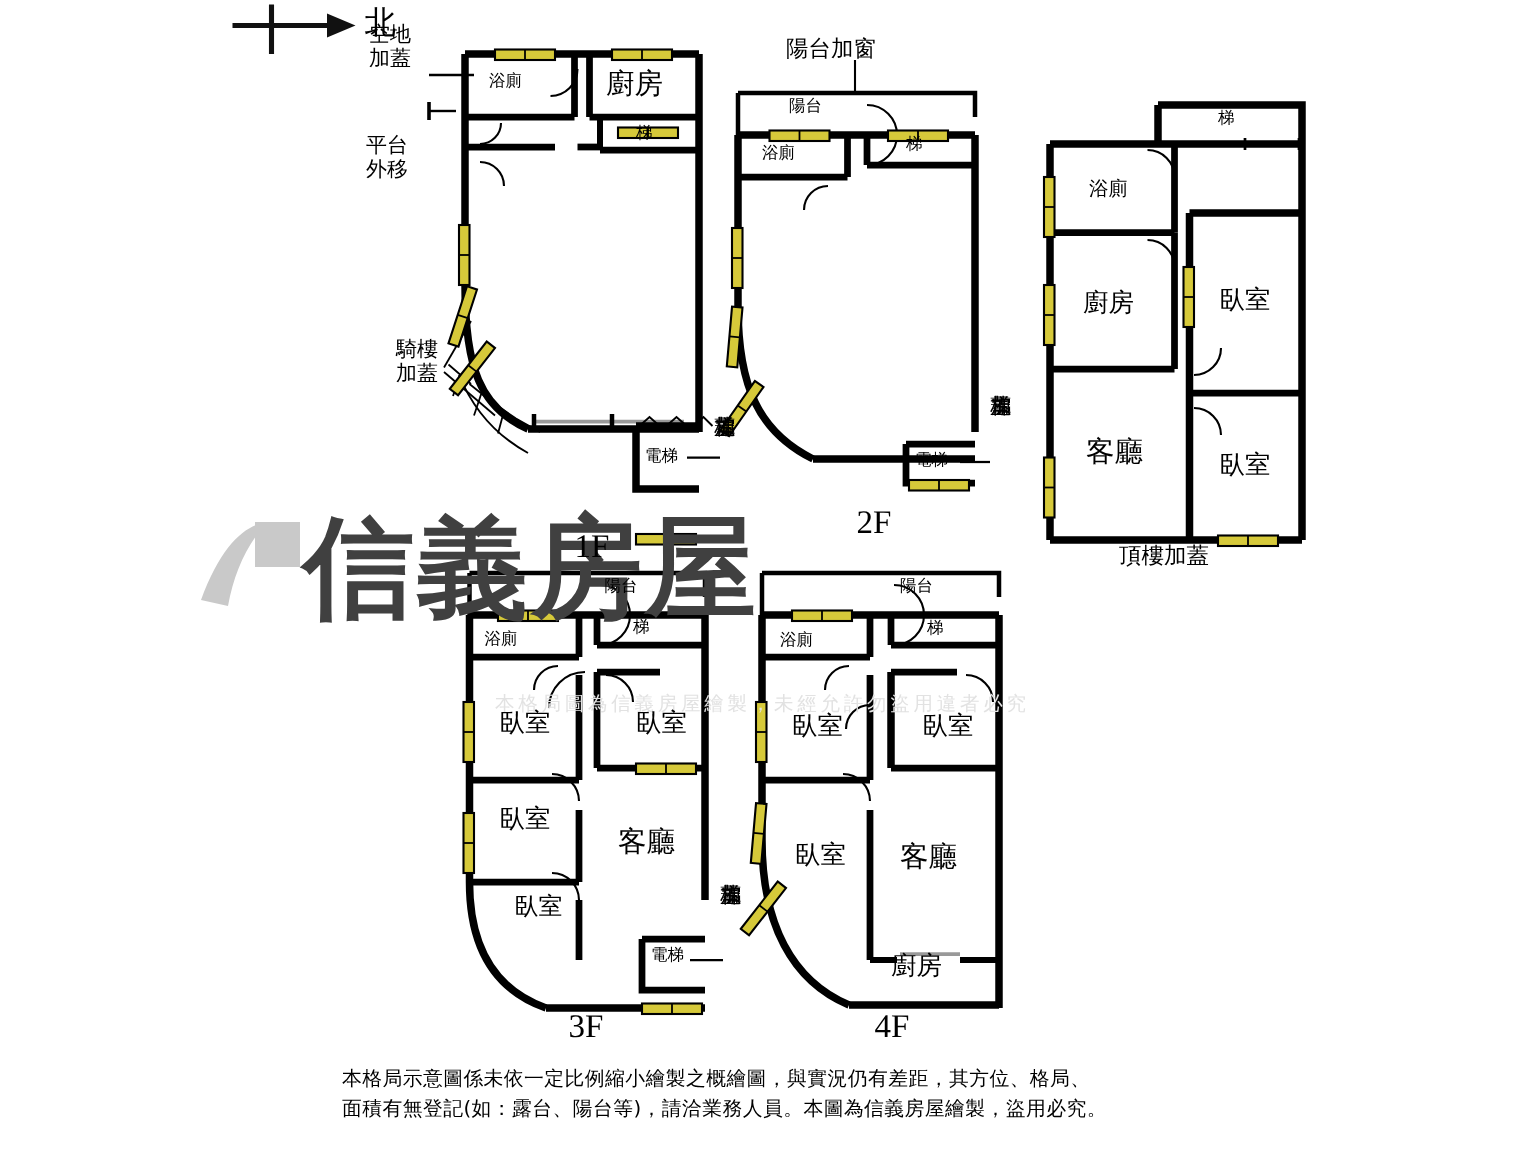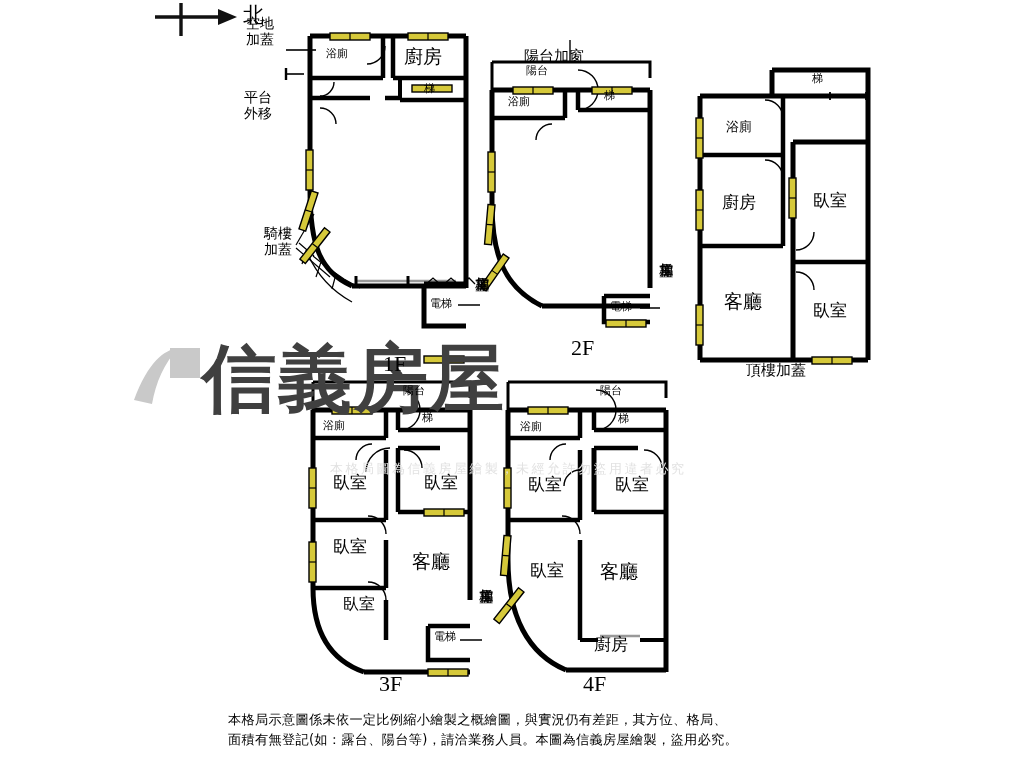--- a/index.html
+++ b/index.html
@@ -298,21 +298,21 @@
   <div class="wm-faint cjk" style="left:330px;top:412px;margin-top:48px;">本格局圖為信義房屋繪製，未經允許勿盜用違者必究</div>
 
   <div class="lbl cjk anno" style="left:243px;top:4px;font-size:21px;">北</div>
 
   <div class="lbl cjk anno" style="left:234px;top:16px;width:52px;text-align:center;">空地
 加蓋</div>
   <div class="lbl cjk anno" style="left:232px;top:62px;width:52px;text-align:center;margin-top:28px;">平台
 外移</div>
   <div class="lbl cjk anno" style="left:252px;top:226px;width:52px;text-align:center;">騎樓
 加蓋</div>
-  <div class="lbl cjk anno" style="left:524px;top:24px;font-size:15px;margin-top:24px;">陽台加窗</div>
+  <div class="lbl cjk anno" style="left:524px;top:24px;font-size:15px;">陽台加窗</div>
   <div class="lbl cjk anno-v" style="left:474px;top:266px;">加蓋電梯</div>
   <div class="lbl cjk anno-v" style="left:658px;top:252px;">加蓋電梯</div>
   <div class="lbl cjk anno-v" style="left:478px;top:578px;">加蓋電梯</div>
   <div class="lbl cjk anno" style="left:746px;top:364px;font-size:15px;font-family:Liberation Mono, monospace;">頂樓加蓋</div>
 
   <div class="lbl cjk room-sm" style="left:326px;top:48px;">浴廁</div>
   <div class="lbl cjk room" style="left:404px;top:47px;font-size:19px;">廚房</div>
   <div class="lbl cjk room-sm" style="left:424px;top:83px;">梯</div>
   <div class="lbl cjk room-sm" style="left:430px;top:298px;">電梯</div>
   <div class="lbl floorlab" style="left:383px;top:352px;">1F</div>

